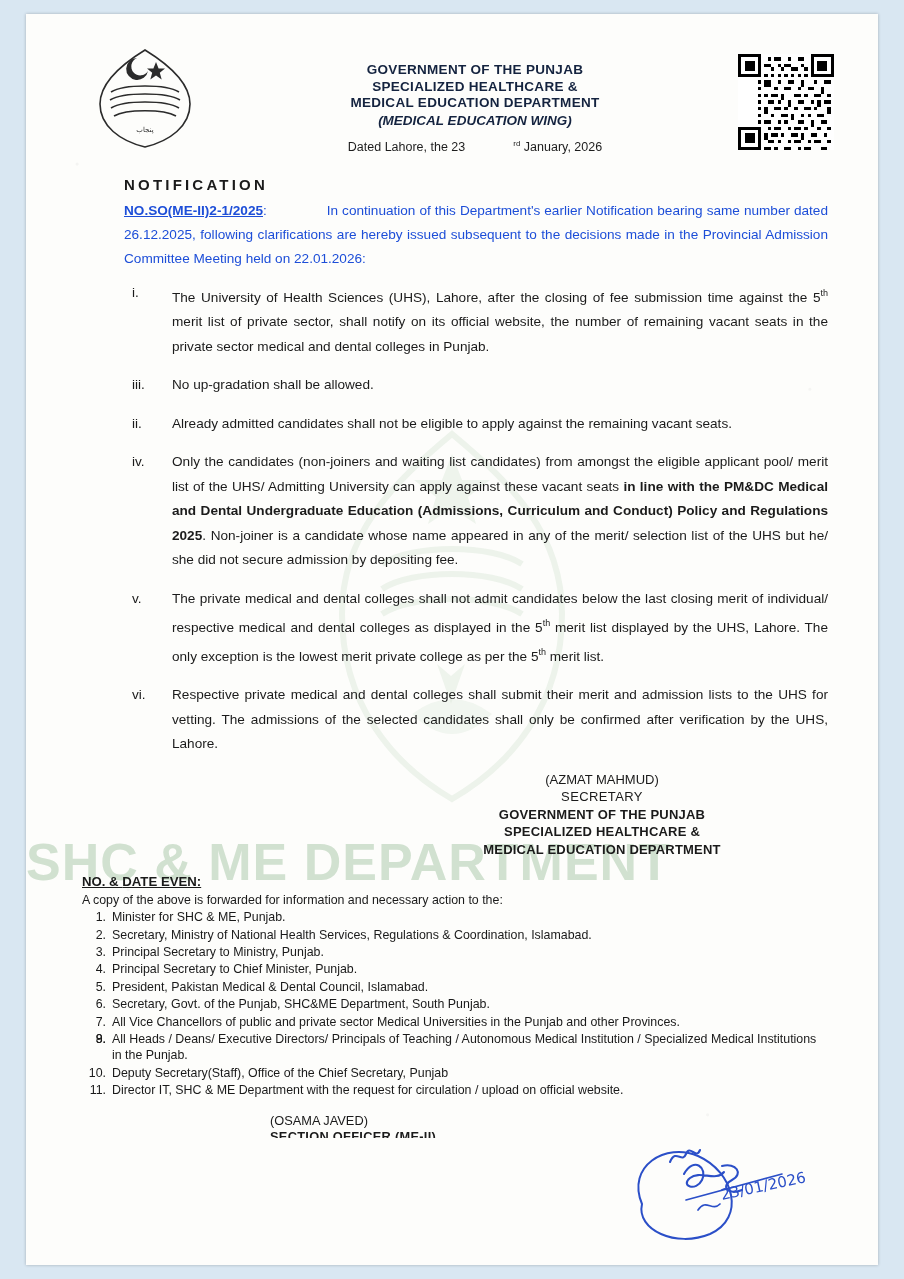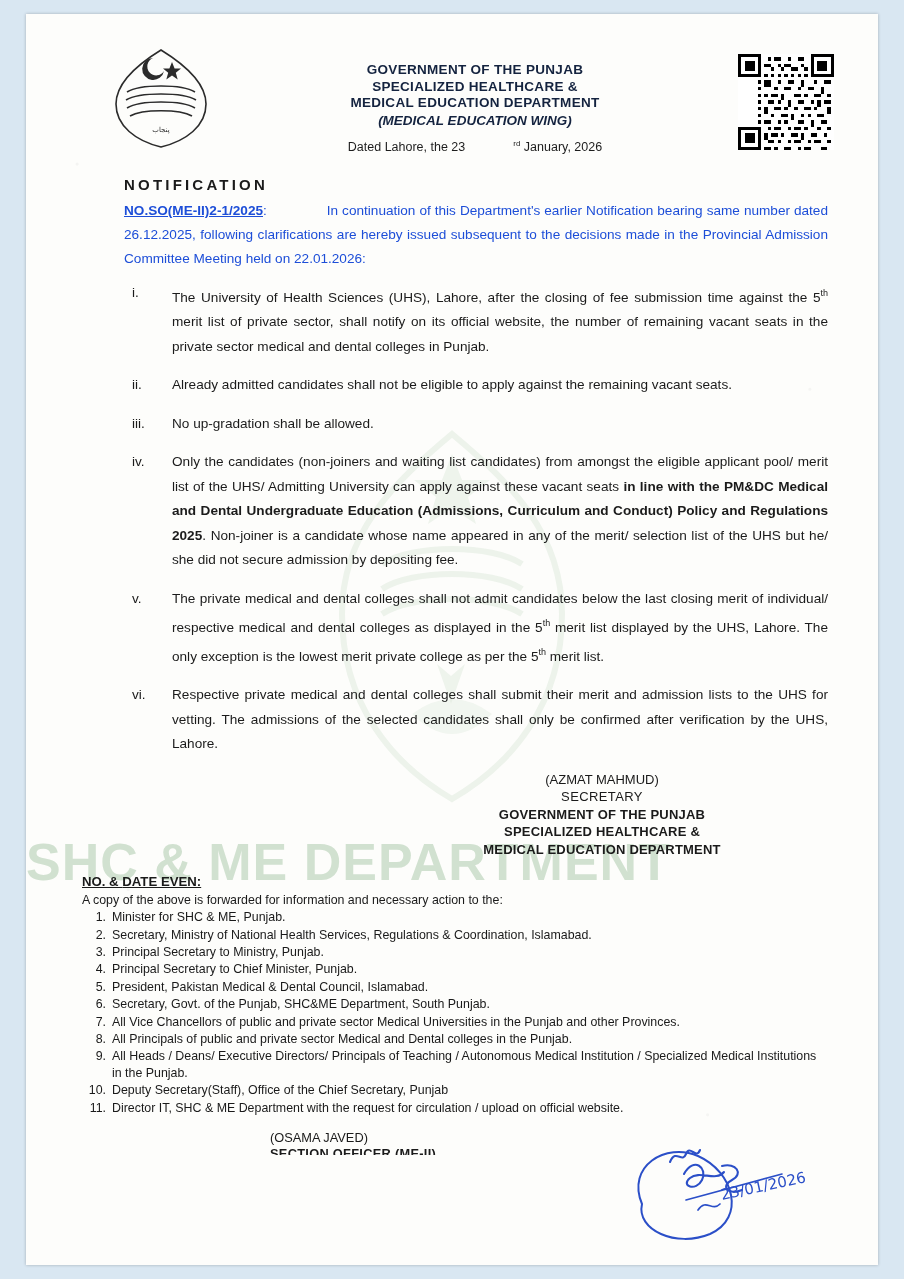--- a/index.html
+++ b/index.html
@@ -80,21 +80,21 @@
     position: relative;
     z-index: 2;
     display: flex;
     align-items: flex-start;
     justify-content: space-between;
     height: 122px;
   }
   .crest {
     width: 150px;
     display: flex;
-    justify-content: flex-end;
+    justify-content: center;
     padding-top: 6px;
   }
   .hdr-center {
     flex: 1;
     text-align: center;
     padding-top: 22px;
   }
   .hdr-center .l1,
   .hdr-center .l2,
   .hdr-center .l3 {
@@ -426,22 +426,22 @@
     </div>
 
     <div class="notif-title">NOTIFICATION</div>
 
     <div class="body-text">
       <span class="refno">NO.SO(ME-II)2-1/2025</span><span>:</span><span class="gap-ind"></span><span>In continuation of this Department's earlier Notification bearing same number dated 26.12.2025, following clarifications are hereby issued subsequent to the decisions made in the Provincial Admission Committee Meeting held on 22.01.2026:</span>
     </div>
 
     <ol class="roman" id="clause-list">
         <li><span class="marker">i.</span><span><span>The University of Health Sciences (UHS), Lahore, after the closing of fee submission time against the 5</span><sup>th</sup><span> merit list of private sector, shall notify on its official website, the number of remaining vacant seats in the private sector medical and dental colleges in Punjab.</span></span></li>
+        <li><span class="marker">iii.</span><span><span>No up-gradation shall be allowed.</span></span></li>
         <li><span class="marker">ii.</span><span><span>Already admitted candidates shall not be eligible to apply against the remaining vacant seats.</span></span></li>
-        <li><span class="marker">iii.</span><span><span>No up-gradation shall be allowed.</span></span></li>
         <li><span class="marker">iv.</span><span><span>Only the candidates (non-joiners and waiting list candidates) from amongst the eligible applicant pool/ merit list of the UHS/ Admitting University can apply against these vacant seats </span><b class="strong">in line with the PM&amp;DC Medical and Dental Undergraduate Education (Admissions, Curriculum and Conduct) Policy and Regulations 2025</b><span>. Non-joiner is a candidate whose name appeared in any of the merit/ selection list of the UHS but he/ she did not secure admission by depositing fee.</span></span></li>
         <li><span class="marker">v.</span><span><span>The private medical and dental colleges shall not admit candidates below the last closing merit of individual/ respective medical and dental colleges as displayed in the 5</span><sup>th</sup><span> merit list displayed by the UHS, Lahore. The only exception is the lowest merit private college as per the 5</span><sup>th</sup><span> merit list.</span></span></li>
         <li><span class="marker">vi.</span><span><span>Respective private medical and dental colleges shall submit their merit and admission lists to the UHS for vetting. The admissions of the selected candidates shall only be confirmed after verification by the UHS, Lahore.</span></span></li>
       </ol>
 
     <div class="sign-block">
       <div class="nm">(AZMAT MAHMUD)</div>
       <div class="sec">SECRETARY</div>
       <div class="bold">GOVERNMENT OF THE PUNJAB</div>
       <div class="bold">SPECIALIZED HEALTHCARE &amp;</div>
@@ -451,21 +451,21 @@
     <div class="nde"><span class="u1">NO. &amp; </span><span class="u2">DATE EVEN:</span></div>
     <div class="copy-line">A copy of the above is forwarded for information and necessary action to the:</div>
     <ol class="numlist" id="endorse-list">
         <li><span class="n">1.</span><span>Minister for SHC &amp; ME, Punjab.</span></li>
         <li><span class="n">2.</span><span>Secretary, Ministry of National Health Services, Regulations &amp; Coordination, Islamabad.</span></li>
         <li><span class="n">3.</span><span>Principal Secretary to Ministry, Punjab.</span></li>
         <li><span class="n">4.</span><span>Principal Secretary to Chief Minister, Punjab.</span></li>
         <li><span class="n">5.</span><span>President, Pakistan Medical &amp; Dental Council, Islamabad.</span></li>
         <li><span class="n">6.</span><span>Secretary, Govt. of the Punjab, SHC&amp;ME Department, South Punjab.</span></li>
         <li><span class="n">7.</span><span>All Vice Chancellors of public and private sector Medical Universities in the Punjab and other Provinces.</span></li>
-        <li><span class="n">8.</span><span>All Principals of public and private sector Medical and Dental colleges in the Punjab.</span></li>
+        <li><span class="n">8.</span></li>
         <li><span class="n">9.</span><span>All Heads / Deans/ Executive Directors/ Principals of Teaching / Autonomous Medical Institution / Specialized Medical Institutions in the Punjab.</span></li>
         <li><span class="n">10.</span><span>Deputy Secretary(Staff), Office of the Chief Secretary, Punjab</span></li>
         <li><span class="n">11.</span><span>Director IT, SHC &amp; ME Department with the request for circulation / upload on official website.</span></li>
       </ol>
 
     <div class="footer-sign">
       <div>(OSAMA JAVED)</div>
       <div class="cut">SECTION OFFICER (ME-II)</div>
     </div>
   </div>

